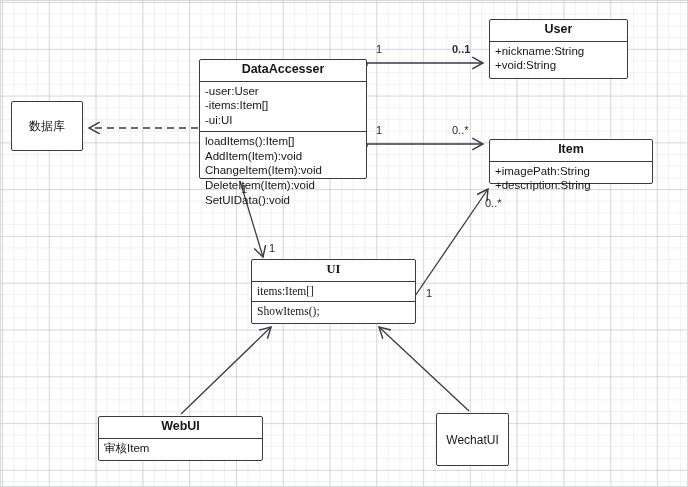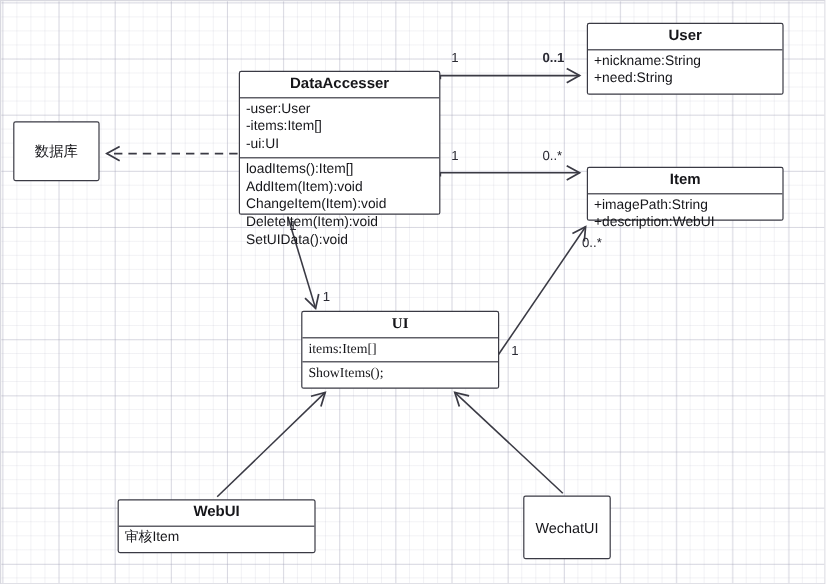--- a/index.html
+++ b/index.html
@@ -124,35 +124,35 @@
     <div class="sep"></div>
     <div class="compartment">
       <div class="row">loadItems():Item[]</div>
       <div class="row">AddItem(Item):void</div>
       <div class="row">ChangeItem(Item):void</div>
       <div class="row">DeleteItem(Item):void</div>
       <div class="row">SetUIData():void</div>
     </div>
   </div>
 
-  <div class="node" style="left:488px; top:18px; width:164px; height:60px;">
+  <div class="node" style="left:488px; top:18px; width:139px; height:60px;">
     <div class="title">User</div>
     <div class="sep"></div>
     <div class="compartment">
       <div class="row">+nickname:String</div>
-      <div class="row">+need:String</div>
+      <div class="row">+void:String</div>
     </div>
   </div>
 
   <div class="node" style="left:488px; top:138px; width:164px; height:45px;">
     <div class="title">Item</div>
     <div class="sep"></div>
     <div class="compartment">
       <div class="row">+imagePath:String</div>
-      <div class="row">+description:WebUI</div>
+      <div class="row">+description:String</div>
     </div>
   </div>
 
   <div class="node" style="left:250px; top:258px; width:165px; height:65px;font-family:Liberation Serif, serif;">
     <div class="title">UI</div>
     <div class="sep"></div>
     <div class="compartment">
       <div class="row">items:Item[]</div>
     </div>
     <div class="sep"></div>

